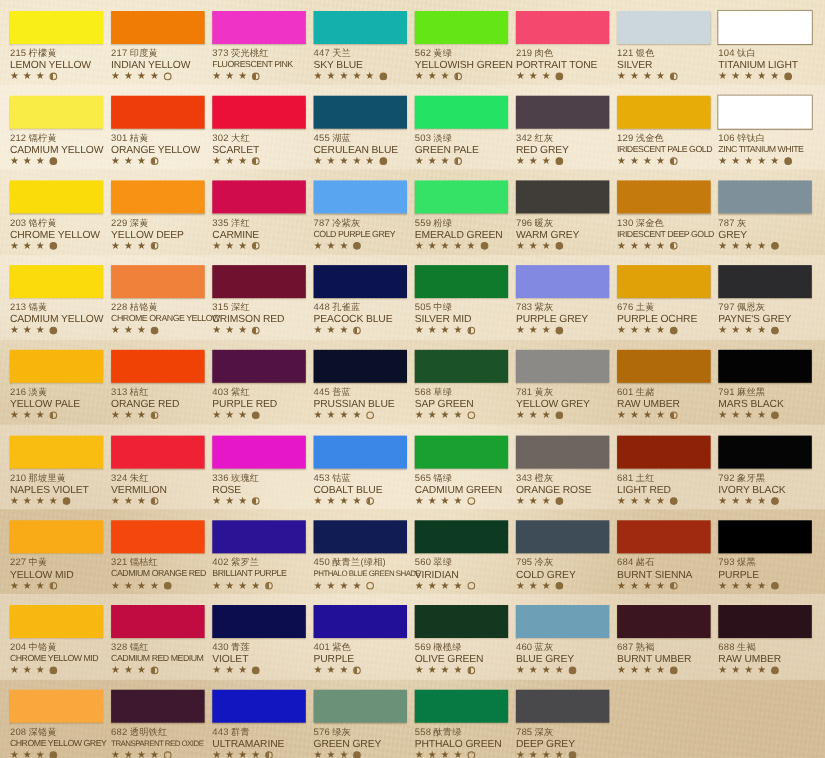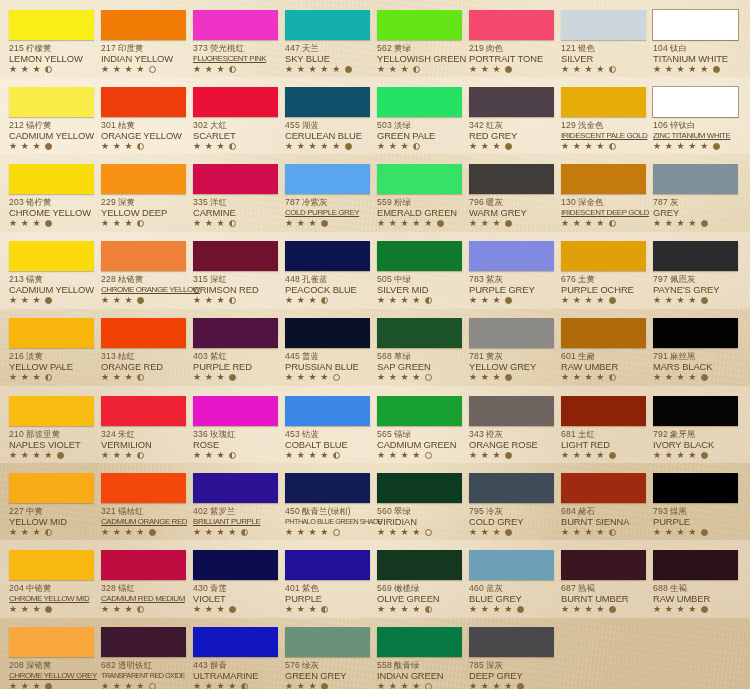--- a/index.html
+++ b/index.html
@@ -57,21 +57,21 @@
   .code .cn{ font-size:8.4px; margin-left:2px; }
   .ename{
     font-size:9.4px;
     color:#5d4828;
     line-height:11px;
     white-space:nowrap;
     letter-spacing:-.1px;
     margin-top:0px;
     transform-origin:left center;
   }
-  .ename.sq{ font-size:8px; letter-spacing:-.45px;text-decoration:underline; }
+  .ename.sq{ font-size:8px; letter-spacing:-.45px; }
   .ename.sq2{ font-size:7.2px; letter-spacing:-.5px; }
   .rating{
     margin-top:1px;
     font-size:8.5px;
     color:#8a6b3c;
     line-height:10px;
     letter-spacing:1.2px;
     white-space:nowrap;
     display:flex;
     align-items:center;
@@ -169,21 +169,21 @@
           <span class="star">★</span>
           <span class="star">★</span>
           <span class="star">★</span>
           <span class="star">★</span>
           <span class="op half"></span>
         </div>
       </div>
       <div class="cell">
         <div class="swatch outline" style="background: rgb(255, 255, 255);"></div>
         <div class="code">104<span class="cn">钛白</span></div>
-        <div class="ename">TITANIUM WHITE</div>
+        <div class="ename">TITANIUM LIGHT</div>
         <div class="rating">
           <span class="star">★</span>
           <span class="star">★</span>
           <span class="star">★</span>
           <span class="star">★</span>
           <span class="star">★</span>
           <span class="op full"></span>
         </div>
       </div>
     </div>
@@ -891,21 +891,21 @@
         <div class="rating">
           <span class="star">★</span>
           <span class="star">★</span>
           <span class="star">★</span>
           <span class="op full"></span>
         </div>
       </div>
       <div class="cell">
         <div class="swatch" style="background: rgb(7, 122, 68);"></div>
         <div class="code">558<span class="cn">酞青绿</span></div>
-        <div class="ename">INDIAN GREEN</div>
+        <div class="ename">PHTHALO GREEN</div>
         <div class="rating">
           <span class="star">★</span>
           <span class="star">★</span>
           <span class="star">★</span>
           <span class="star">★</span>
           <span class="op open"></span>
         </div>
       </div>
       <div class="cell">
         <div class="swatch" style="background: rgb(73, 72, 75);"></div>

